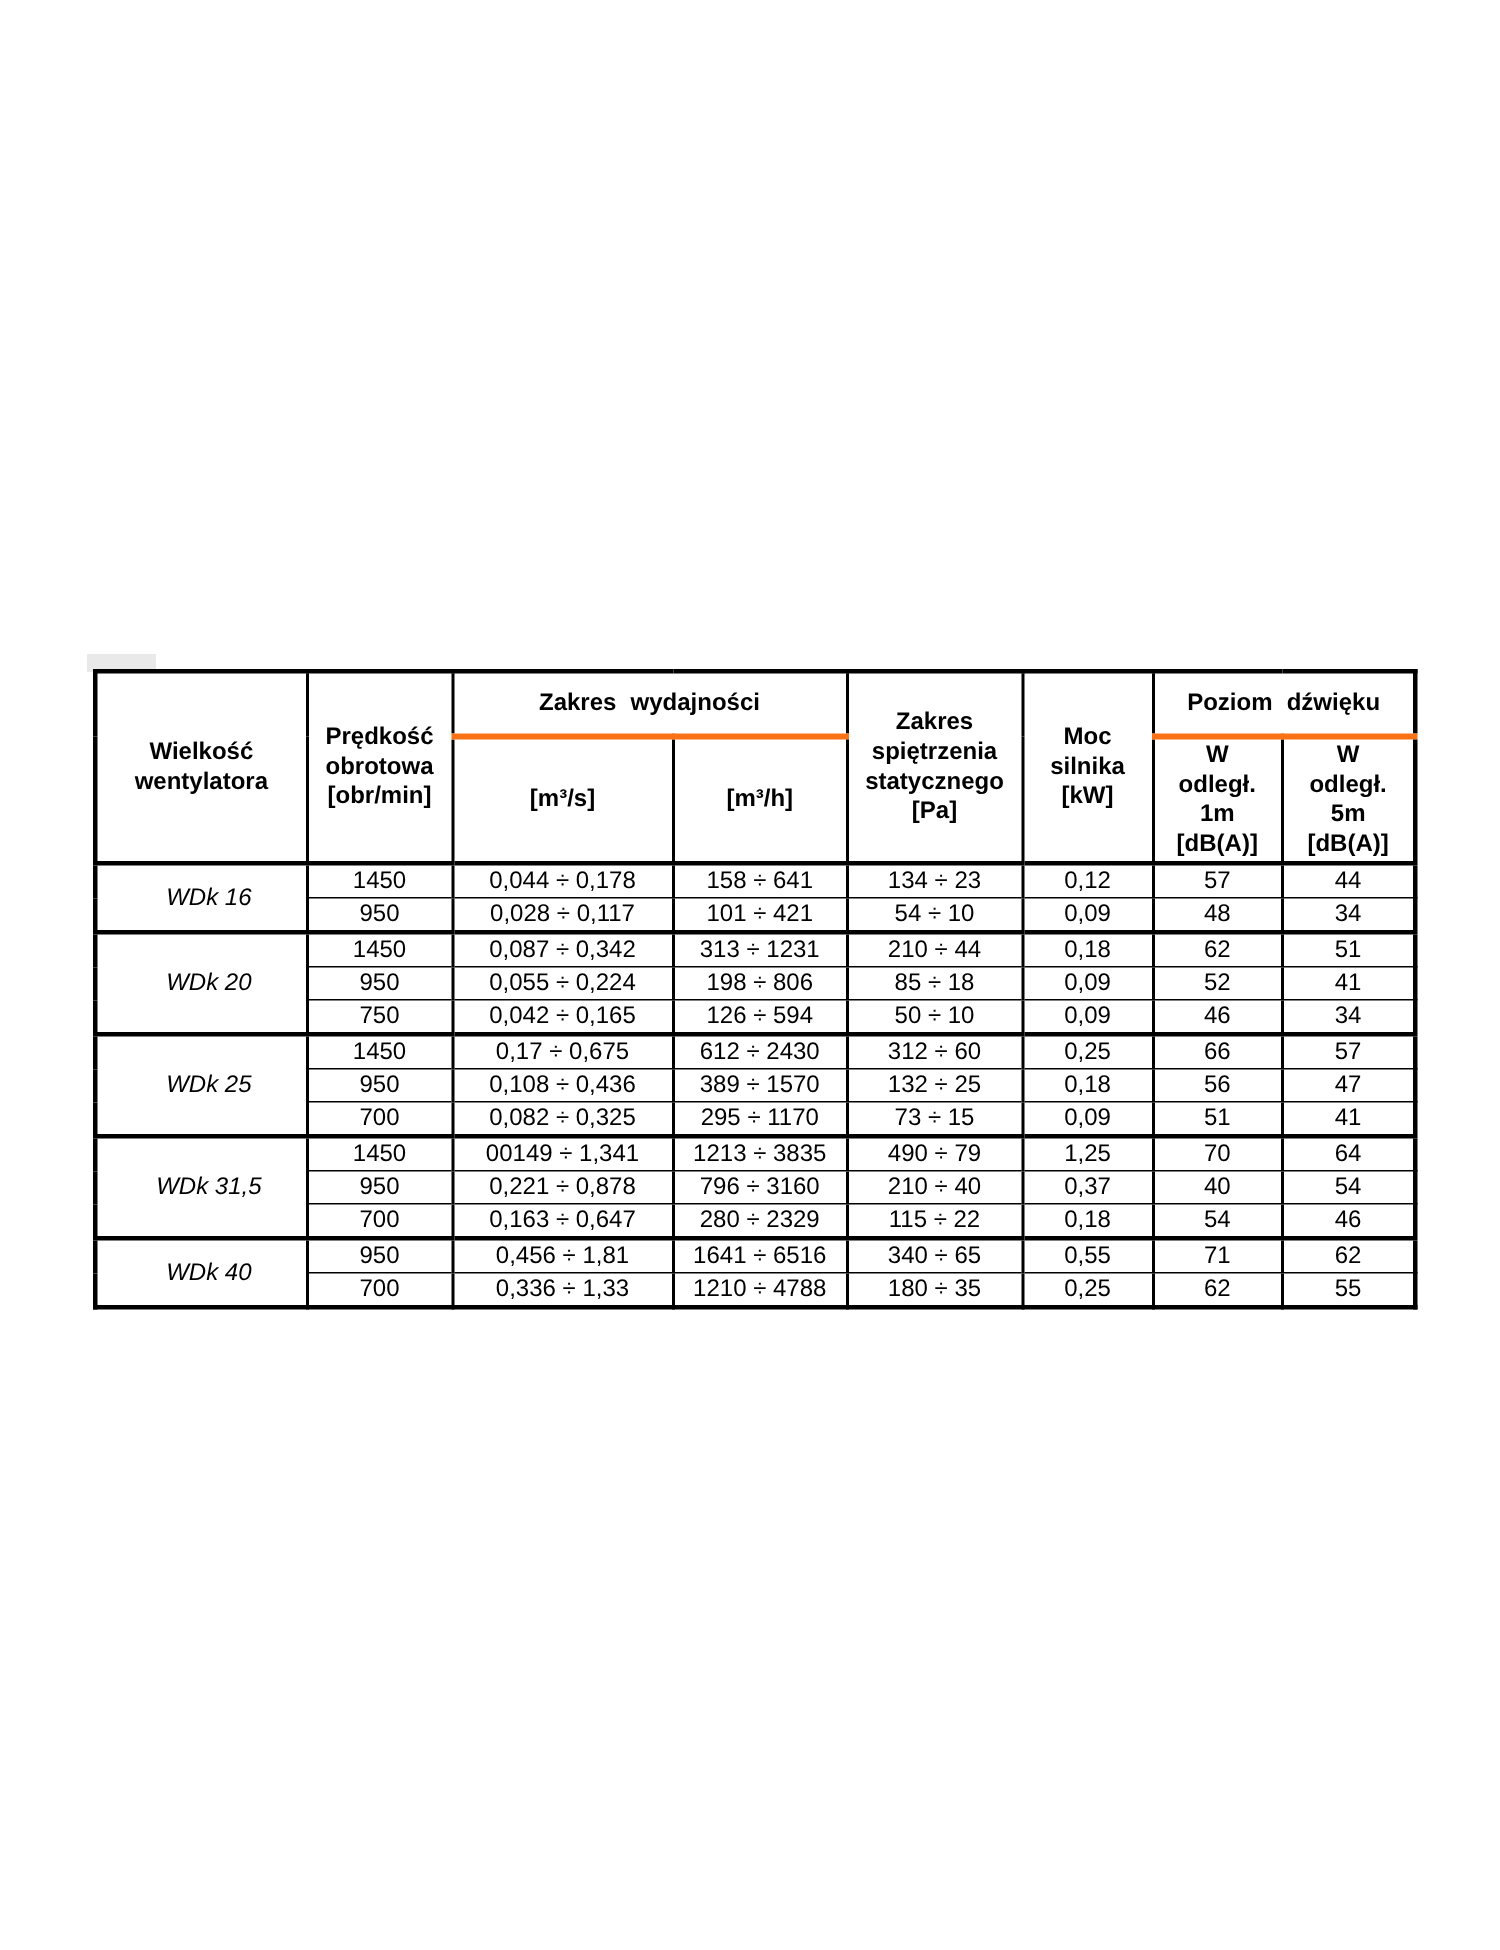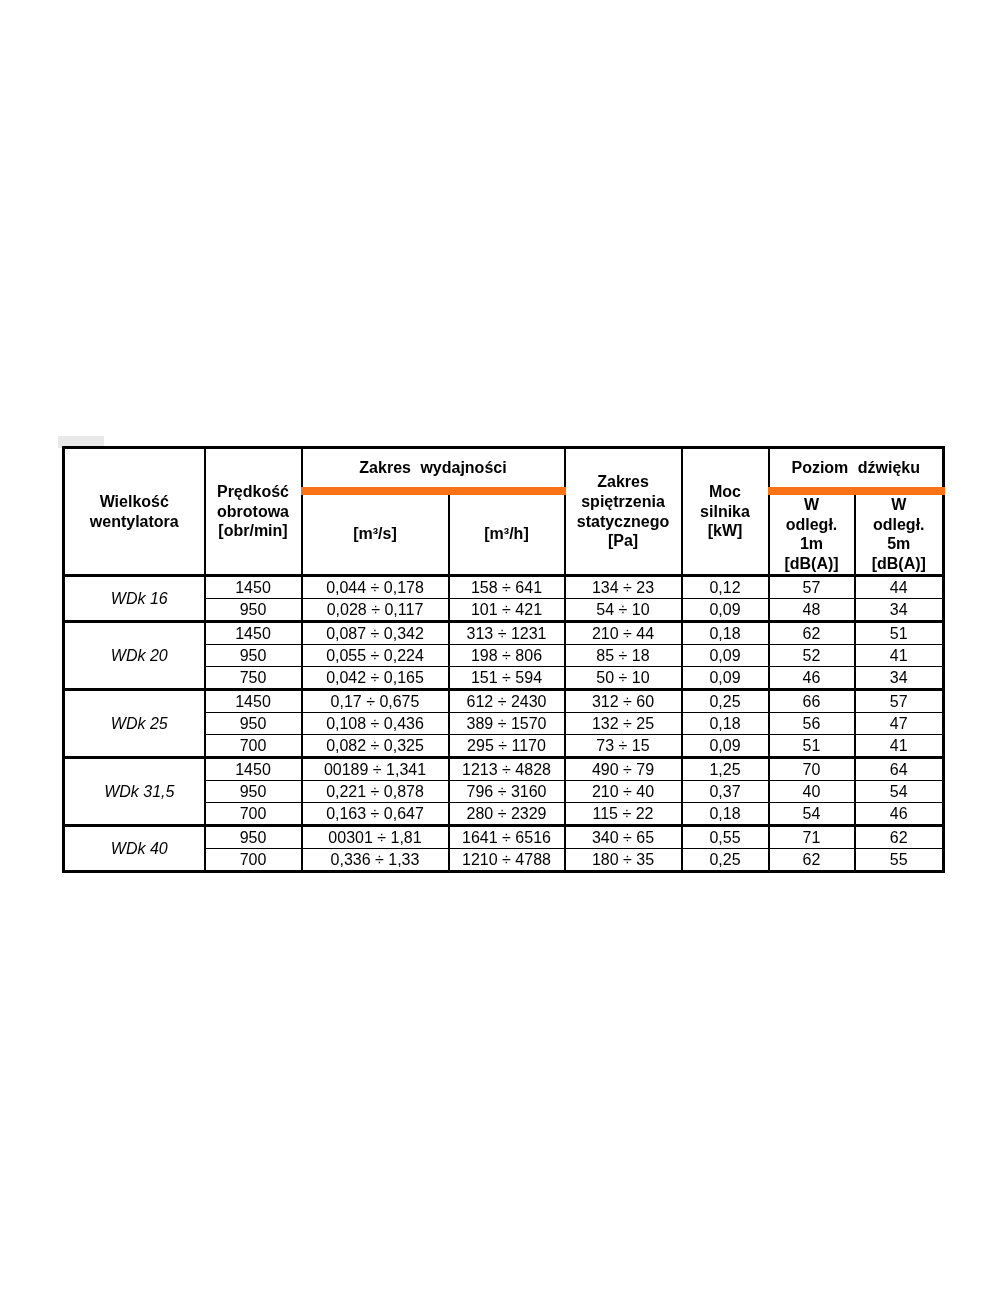--- a/index.html
+++ b/index.html
@@ -43,21 +43,21 @@
     font-size: 16px;
     font-weight: bold;
     text-align: center;
     vertical-align: middle;
     white-space: pre-line;
     line-height: 1.22;
   }
   .spec-table thead tr.h-top { height: 43px; }
   .spec-table thead tr.h-sub { height: 85px; }
   .spec-table thead { border-bottom: 3px solid #000; }
-  th.group-head { border-bottom: 8px solid #f97316; word-spacing: 5px; }
+  th.group-head { border-bottom: 4px solid #f97316; word-spacing: 5px; }
   .spec-table tbody td {
     font-size: 16px;
     text-align: center;
     vertical-align: middle;
     height: 21px;
     line-height: 21px;
   }
   .spec-table tbody tr.group-start td { border-top: 3px solid #000; }
   td.c-size {
     text-align: left;
@@ -158,21 +158,21 @@
       <td>0,055 ÷ 0,224</td>
       <td>198 ÷ 806</td>
       <td>85 ÷ 18</td>
       <td>0,09</td>
       <td>52</td>
       <td>41</td>
     </tr>
     <tr>
       <td>750</td>
       <td>0,042 ÷ 0,165</td>
-      <td>151 ÷ 594</td>
+      <td>126 ÷ 594</td>
       <td>50 ÷ 10</td>
       <td>0,09</td>
       <td>46</td>
       <td>34</td>
     </tr>
 
     <tr class="group-start">
       <td class="c-size" rowspan="3">WDk 25</td>
       <td>1450</td>
       <td>0,17 ÷ 0,675</td>
@@ -197,22 +197,22 @@
       <td>295 ÷ 1170</td>
       <td>73 ÷ 15</td>
       <td>0,09</td>
       <td>51</td>
       <td>41</td>
     </tr>
 
     <tr class="group-start">
       <td class="c-size" rowspan="3">WDk 31,5</td>
       <td>1450</td>
-      <td>00189 ÷ 1,341</td>
-      <td>1213 ÷ 4828</td>
+      <td>00149 ÷ 1,341</td>
+      <td>1213 ÷ 3835</td>
       <td>490 ÷ 79</td>
       <td>1,25</td>
       <td>70</td>
       <td>64</td>
     </tr>
     <tr>
       <td>950</td>
       <td>0,221 ÷ 0,878</td>
       <td>796 ÷ 3160</td>
       <td>210 ÷ 40</td>
@@ -226,21 +226,21 @@
       <td>280 ÷ 2329</td>
       <td>115 ÷ 22</td>
       <td>0,18</td>
       <td>54</td>
       <td>46</td>
     </tr>
 
     <tr class="group-start">
       <td class="c-size" rowspan="2">WDk 40</td>
       <td>950</td>
-      <td>00301 ÷ 1,81</td>
+      <td>0,456 ÷ 1,81</td>
       <td>1641 ÷ 6516</td>
       <td>340 ÷ 65</td>
       <td>0,55</td>
       <td>71</td>
       <td>62</td>
     </tr>
     <tr>
       <td>700</td>
       <td>0,336 ÷ 1,33</td>
       <td>1210 ÷ 4788</td>

